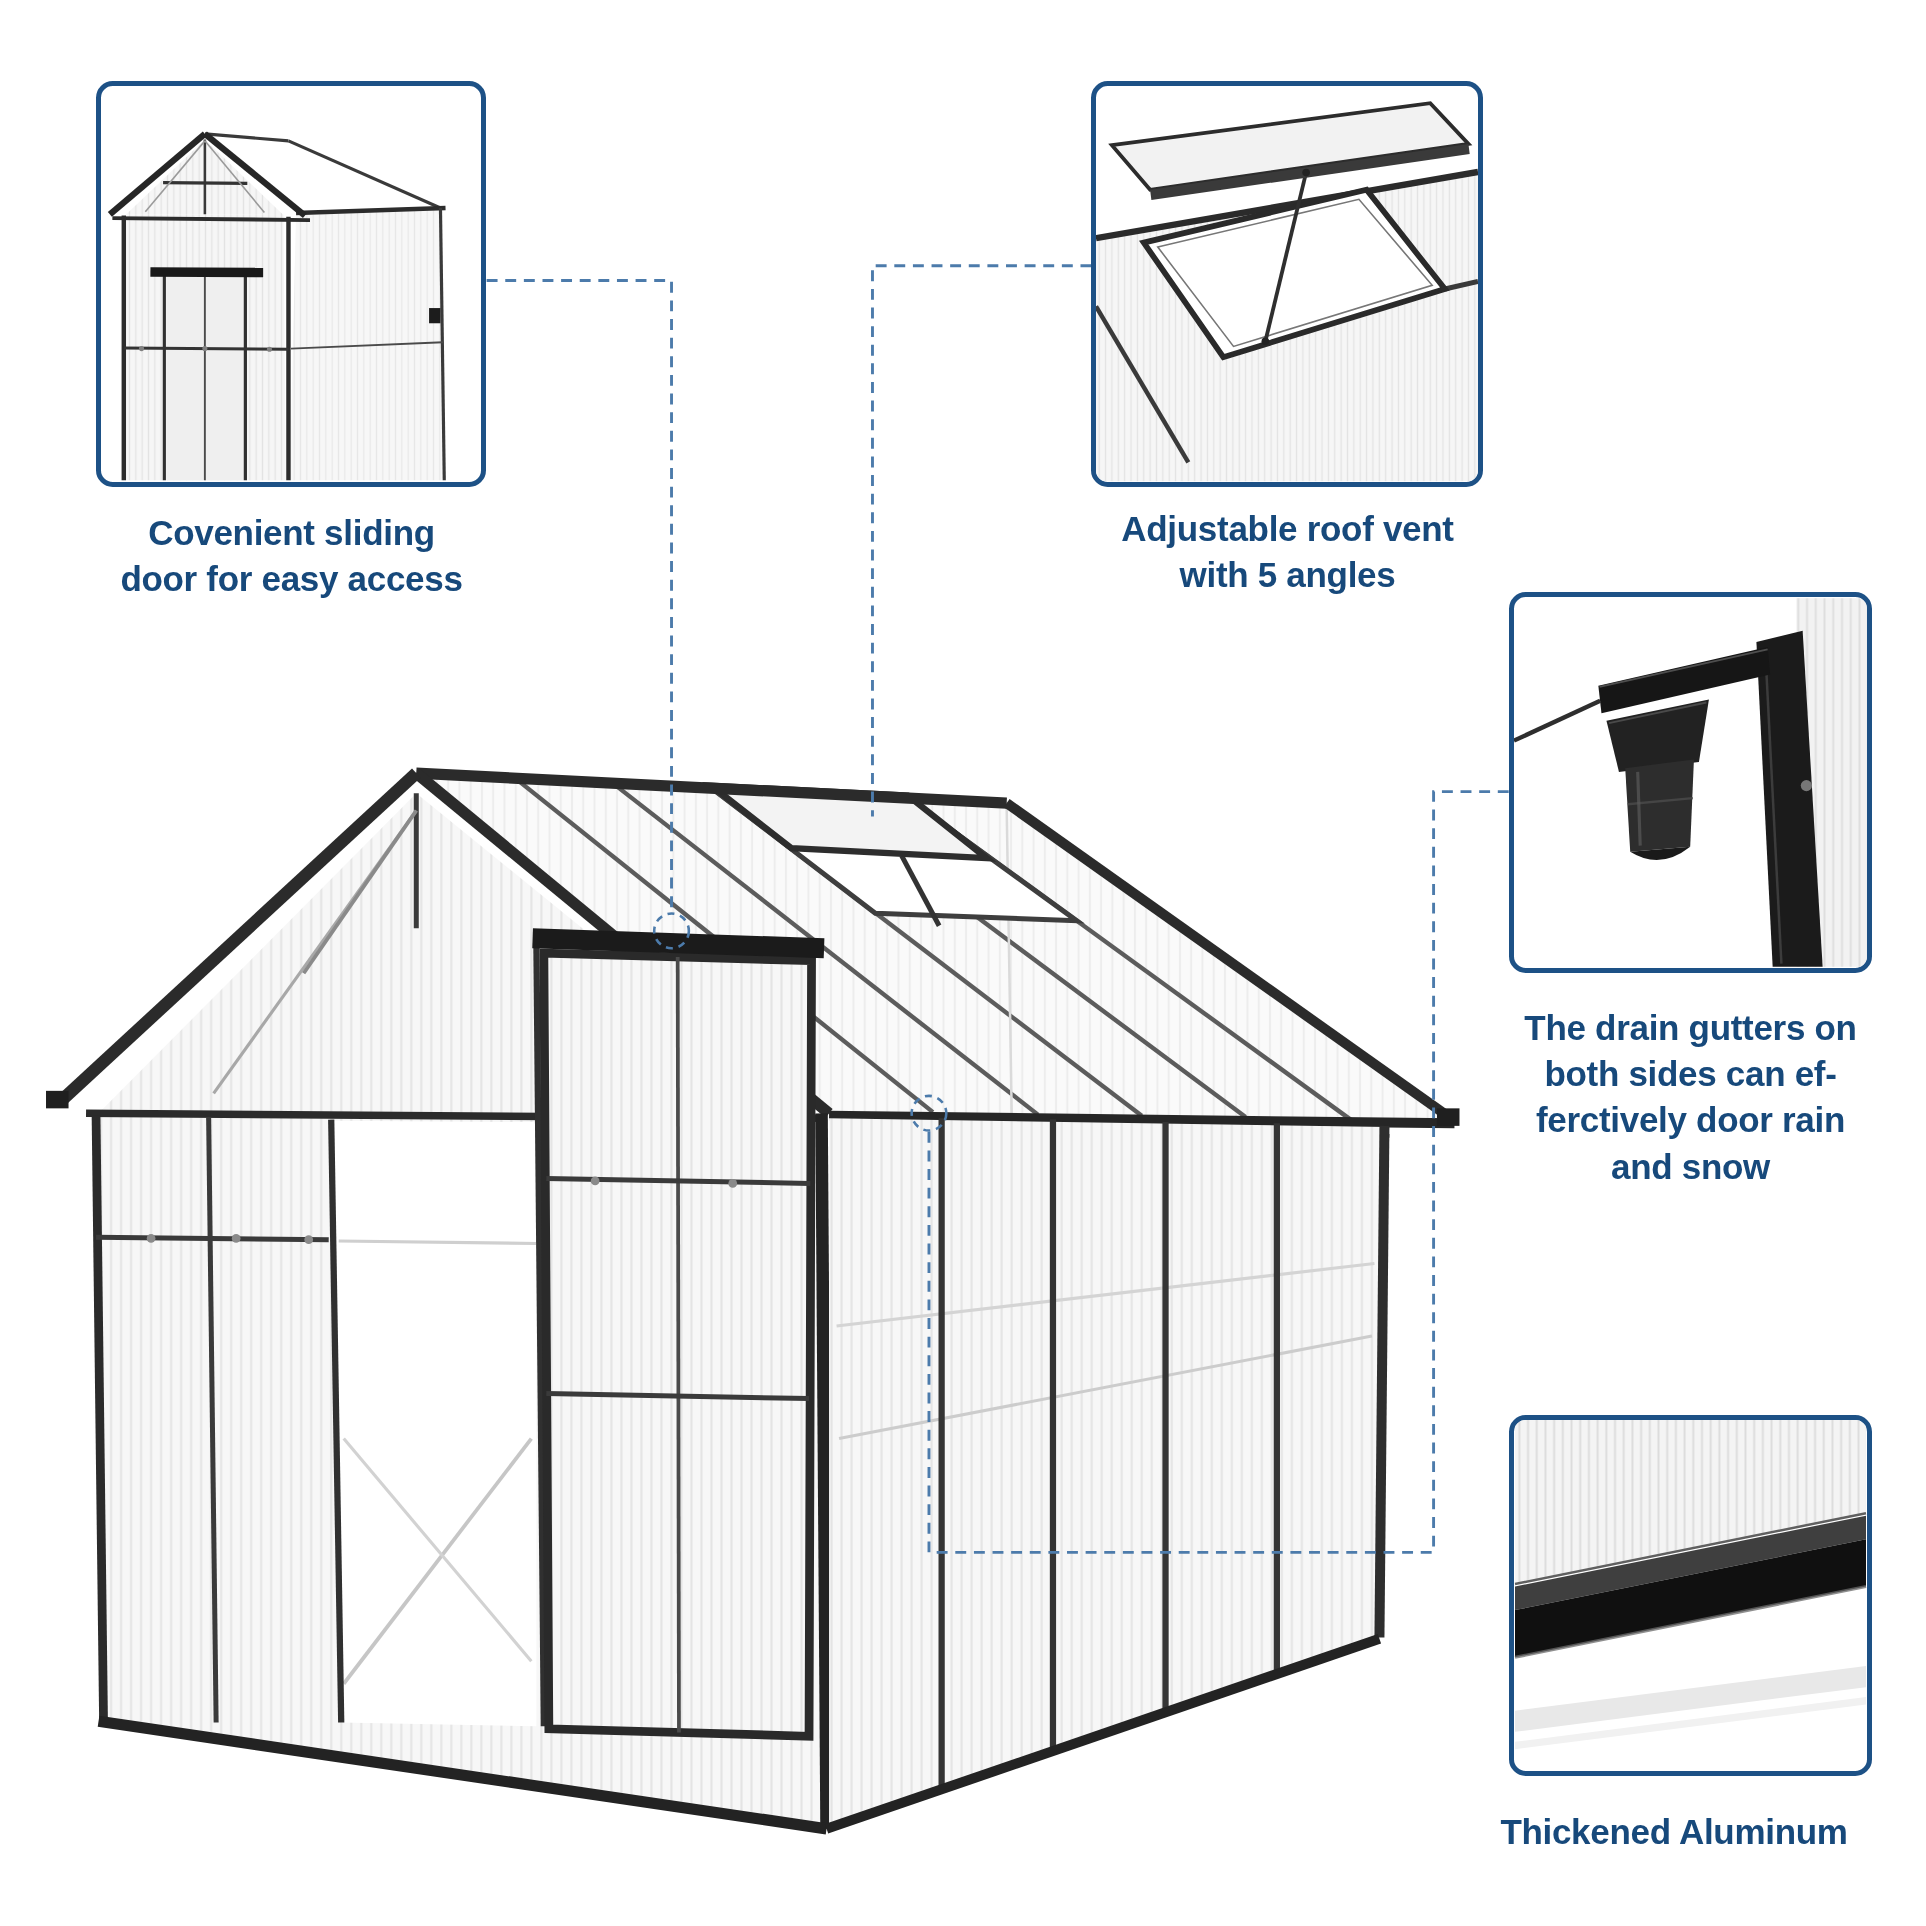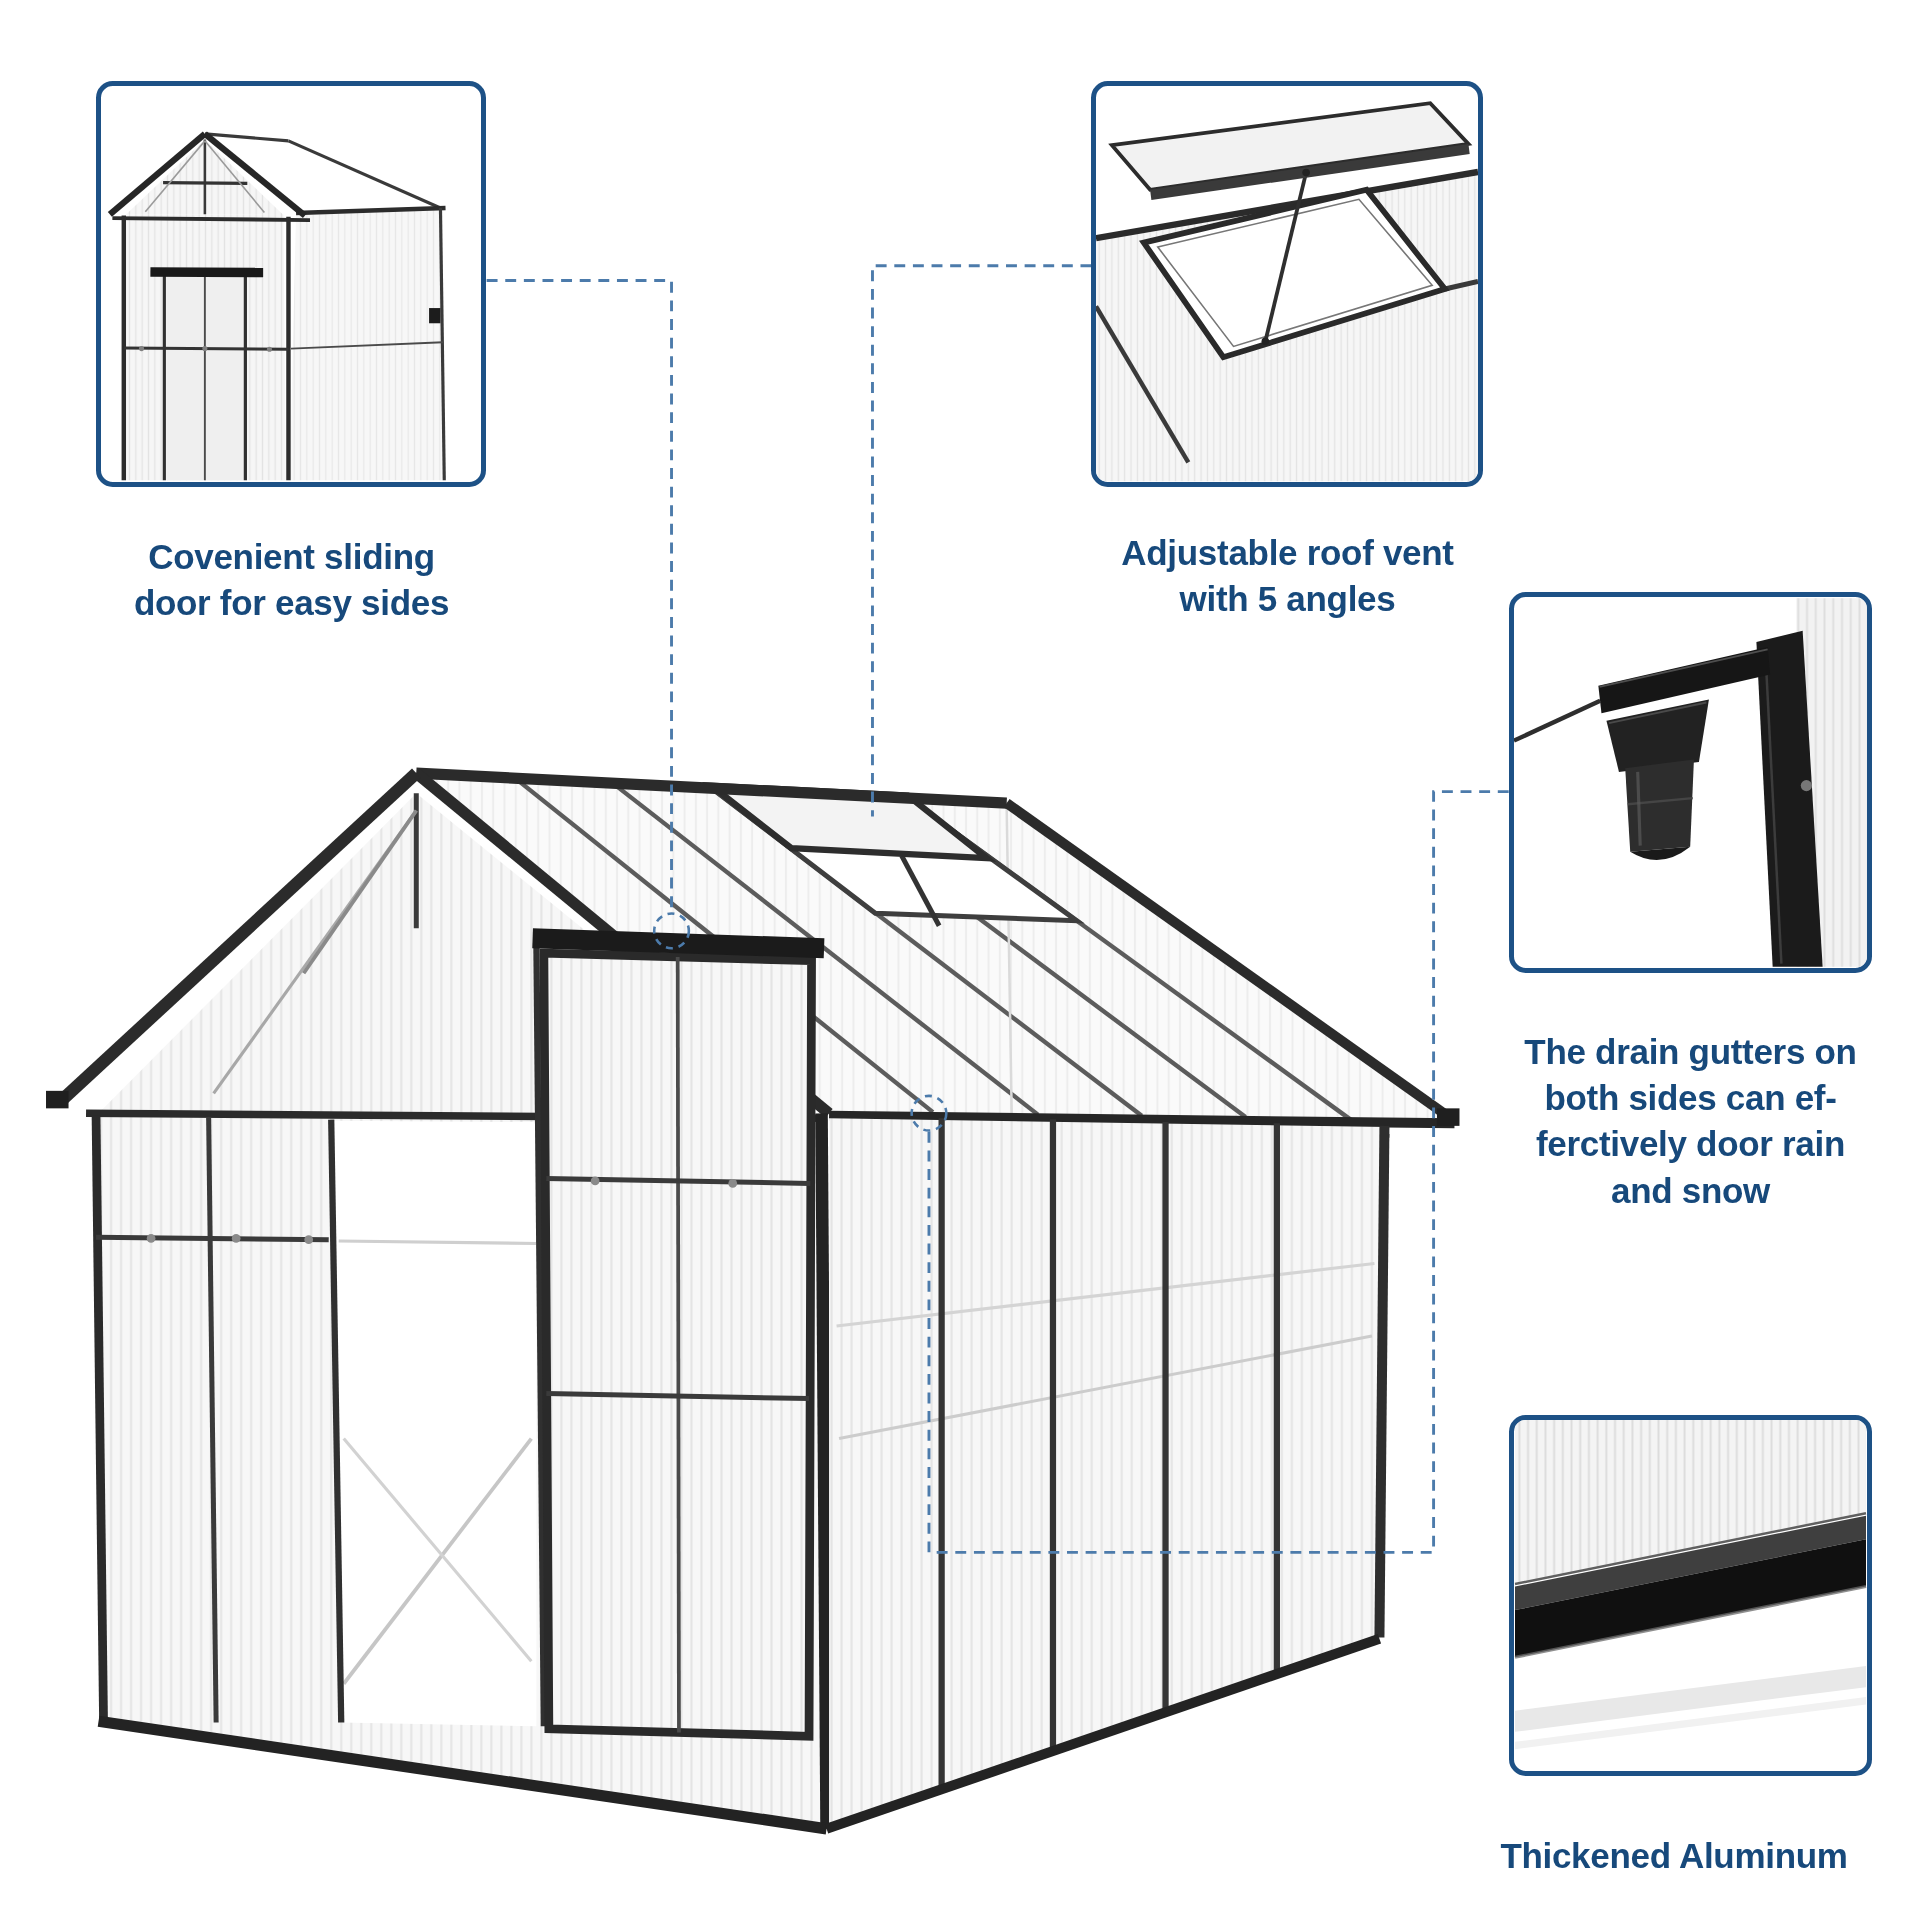--- a/index.html
+++ b/index.html
@@ -5,21 +5,21 @@
   * { margin:0; padding:0; box-sizing:border-box; }
   html,body { width:1926px; height:1926px; }
   body { background:#ffffff; font-family:"Liberation Sans", sans-serif; position:relative; }
   .canvas { position:absolute; left:0; top:0; width:1926px; height:1926px; }
   .callout { position:absolute; border:5.1px solid #1d5186; border-radius:16.7px; background:#ffffff; overflow:hidden; }
   .callout svg { display:block; width:100%; height:100%; }
   #box1 { left:96px; top:81px; width:390px; height:406px; }
   #box2 { left:1091px; top:81px; width:392px; height:406px; }
   #box3 { left:1509px; top:592px; width:363px; height:381px; }
   #box4 { left:1509px; top:1415px; width:363px; height:361px; }
-  .caption { position:absolute; color:#17497b; font-weight:bold; font-size:35px; line-height:1.32; text-align:center; letter-spacing:-0.3px;margin-top:24px; }
+  .caption { position:absolute; color:#17497b; font-weight:bold; font-size:35px; line-height:1.32; text-align:center; letter-spacing:-0.3px; }
   .caption span { display:block; white-space:nowrap; }
   #cap1 { left:67px;  top:510px;  width:449px; }
   #cap2 { left:1063px; top:506px;  width:449px; }
   #cap3 { left:1498px; top:1005px; width:385px; }
   #cap4 { left:1478px; top:1809px; width:392px; }
   #greenhouse { position:absolute; left:26px; top:738px; width:1451px; height:1176px; }
   #leaders { position:absolute; left:0; top:0; width:1926px; height:1926px; pointer-events:none; }
 </style>
 </head>
 <body>
@@ -155,21 +155,21 @@
       <line x1="164" y1="298" x2="164" y2="620" stroke="#4a4a4a" stroke-width="3"></line>
       <line x1="78" y1="291" x2="256" y2="292" stroke="#1a1a1a" stroke-width="15"></line>
       <line x1="36" y1="411" x2="296" y2="413" stroke="#333333" stroke-width="5"></line>
       <circle cx="64" cy="412" r="4" fill="#808080"></circle>
       <circle cx="164" cy="412" r="4" fill="#808080"></circle>
       <circle cx="266" cy="413" r="4" fill="#808080"></circle>
     </svg>
   </div>
   <div id="cap1" class="caption">
     <span>Covenient sliding</span>
-    <span>door for easy sides</span>
+    <span>door for easy access</span>
   </div>
 
   <div id="box2" class="callout">
     <svg viewBox="0 0 600 620" xmlns="http://www.w3.org/2000/svg">
       <defs>
         <pattern id="ribsB2" width="10" height="12" patternUnits="userSpaceOnUse">
           <rect width="10" height="12" fill="#f6f6f6"></rect>
           <line x1="5" y1="0" x2="5" y2="12" stroke="#e3e3e3" stroke-width="2"></line>
         </pattern>
       </defs>

